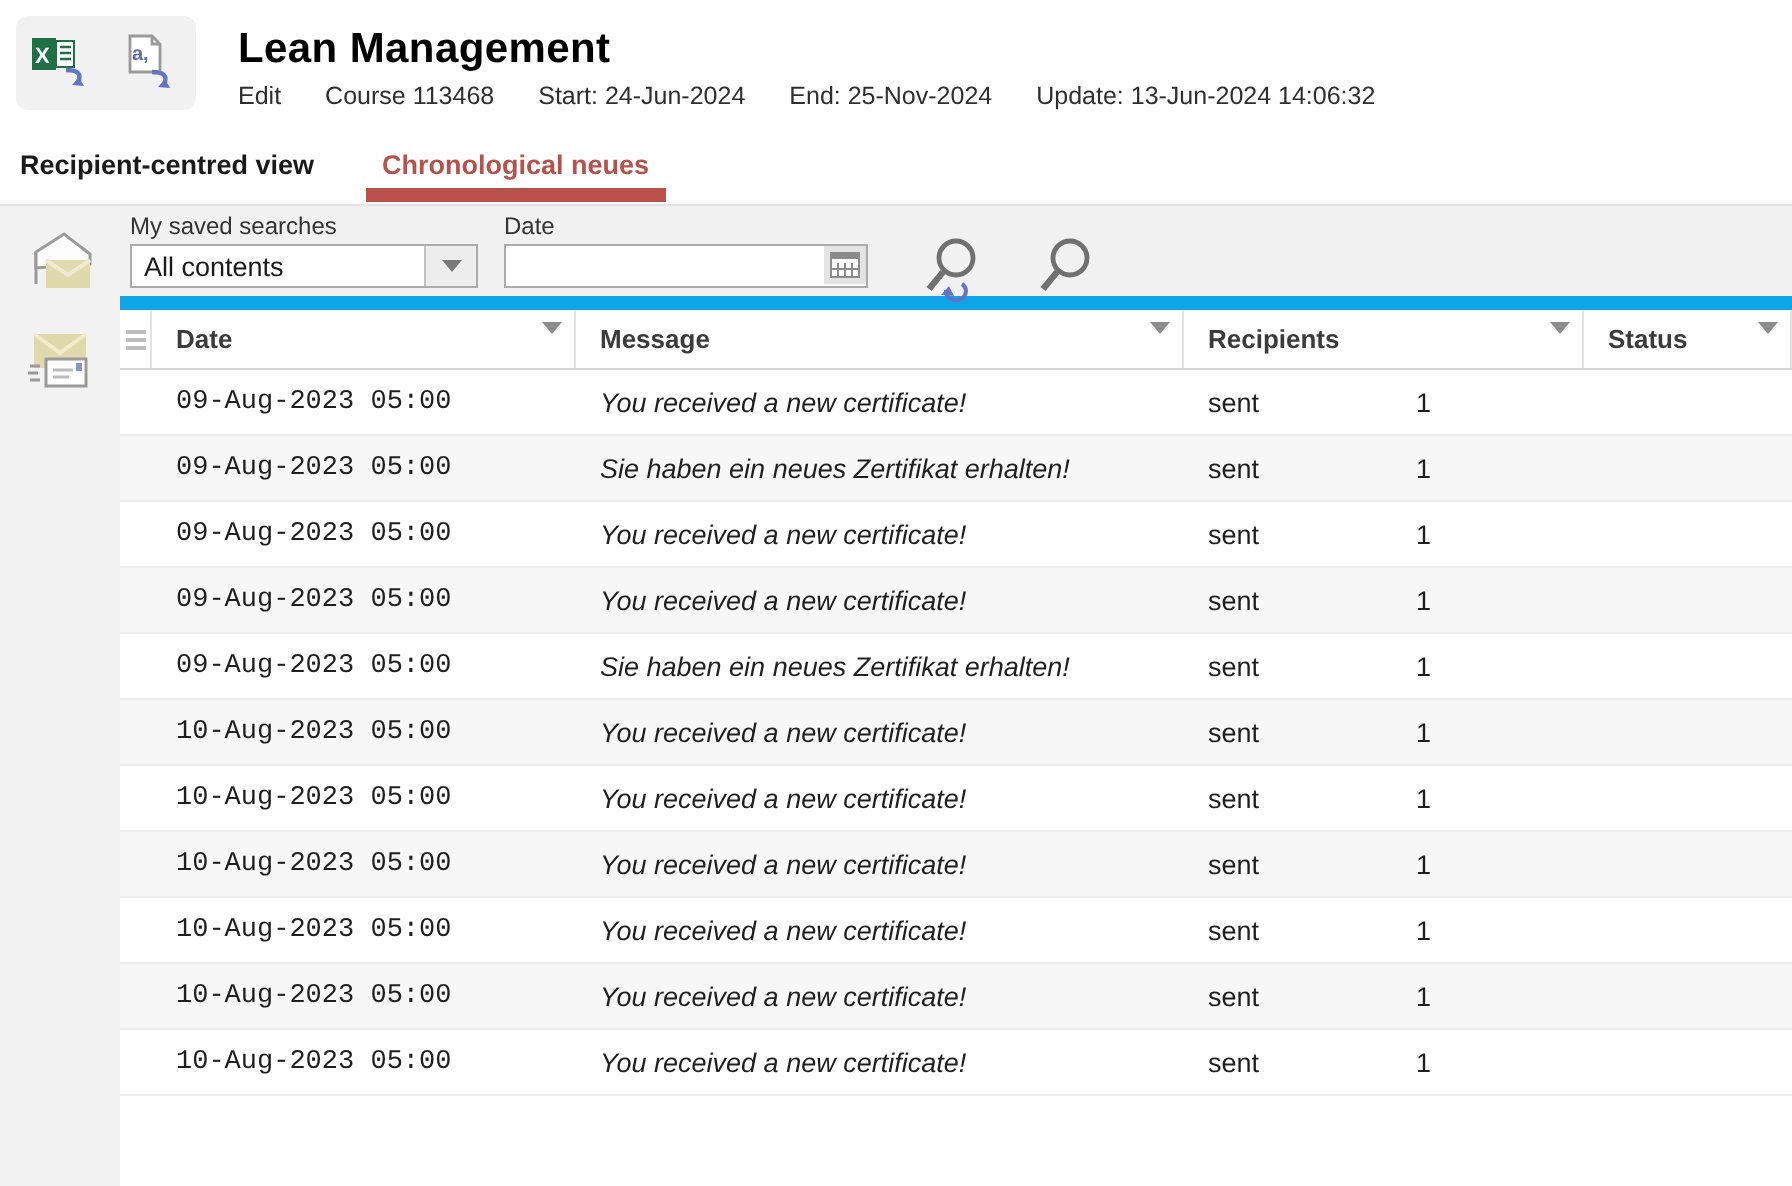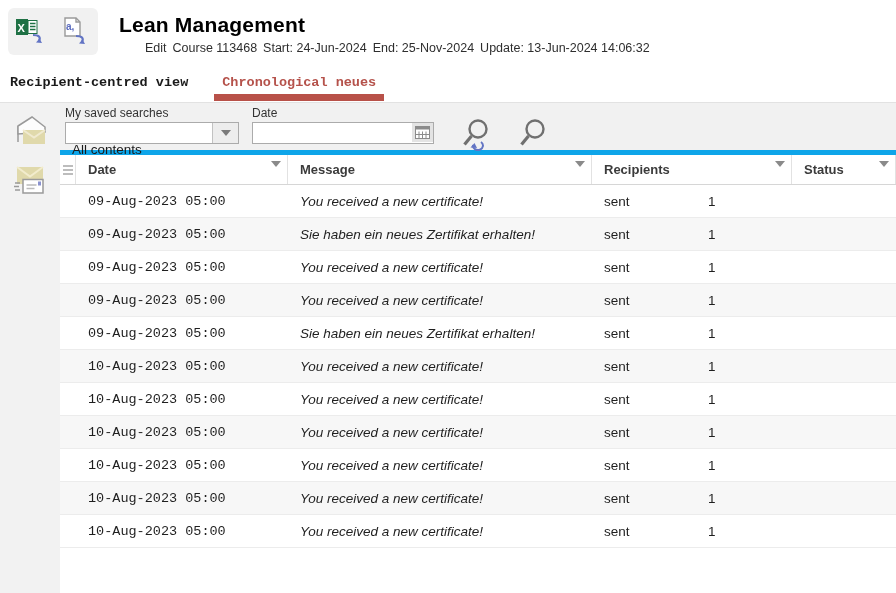--- a/index.html
+++ b/index.html
@@ -16,24 +16,24 @@
   .top-header { height: 62px; background: #fff; display: flex; align-items: flex-start; }
   .export-group {
     margin: 8px 0 0 8px; width: 90px; height: 47px;
     background: #f1f1f1; border-radius: 6px;
     display: flex; align-items: center; justify-content: center; gap: 8px;
     flex-shrink: 0;
   }
   .icon-btn { width: 36px; height: 34px; display: flex; align-items: center; justify-content: center; cursor: pointer; background: transparent; border: none; }
   .title-block { margin-left: 21px; padding-top: 13px; }
   .page-title { font-size: 21px; font-weight: bold; color: #000000; letter-spacing: 0.2px; }
-  .meta-row { margin-top: 4px; font-size: 12.5px; color: #2e2e2e; display: flex; gap: 6px; white-space: nowrap; margin-left: 26px; }
-
-  
-  .tab-bar { height: 41px; display: flex; border-bottom: 1px solid #e2e2e2; background: #fff; font-family: Liberation Mono, monospace; }
+  .meta-row { margin-top: 4px; font-size: 12.5px; color: #2e2e2e; display: flex; gap: 22px; white-space: nowrap; }
+
+  
+  .tab-bar { height: 41px; display: flex; border-bottom: 1px solid #e2e2e2; background: #fff; }
   .tab {
     position: relative; padding: 0 10px; display: flex; align-items: center;
     font-size: 13.5px; font-weight: bold; color: #1a1a1a; cursor: pointer;
     white-space: nowrap;
   }
   .tab + .tab { margin-left: 14px; }
   .tab.active { color: var(--accent); }
   .tab.active::after {
     content: ""; position: absolute; left: 2px; right: 2px; bottom: 1px;
     height: 7px; background: #b85149;
@@ -45,30 +45,30 @@
     width: 60px; background: #f2f2f2; flex-shrink: 0;
     display: flex; flex-direction: column; align-items: center;
     padding-top: 9px; gap: 7px;
   }
   .side-btn { width: 44px; height: 42px; display: flex; align-items: center; justify-content: center; cursor: pointer; background: transparent; border: none; }
 
   .main { flex: 1; display: flex; flex-direction: column; background: #fff; min-width: 0; }
 
   
   .filter-bar {
-    height: 52px; background: var(--panel); border-bottom: 5px solid #0ea5e9;
+    height: 52px; background: var(--panel); border-bottom: 7px solid #0ea5e9;
     display: flex; align-items: flex-start; padding-left: 5px;
   }
   .field { margin-top: 3px; }
   .field-label { font-size: 12px; color: #333; display: block; margin-bottom: 2px; }
   .select-box {
     width: 174px; height: 22px; background: #fff;
     border: 1px solid #ababab; display: flex; align-items: stretch; cursor: pointer;
   }
-  .select-value { flex: 1; font-size: 13.5px; color: #1a1a1a; padding: 18px 6px; line-height: 17px; overflow: hidden; white-space: nowrap; }
+  .select-value { flex: 1; font-size: 13.5px; color: #1a1a1a; padding: 2px 6px; line-height: 17px; overflow: hidden; white-space: nowrap; }
   .select-arrow-btn {
     width: 26px; background: #ededed; border-left: 1px solid #c2c2c2;
     display: flex; align-items: center; justify-content: center;
   }
   .tri-down { width: 0; height: 0; border-left: 5px solid transparent; border-right: 5px solid transparent; border-top: 6px solid #7a7a7a; }
   .date-wrap { margin-left: 13px; }
   .date-input-wrap { position: relative; width: 182px; height: 22px; }
   .date-input {
     width: 100%; height: 100%; border: 1px solid #ababab; background: #fff;
     font-family: "Liberation Sans", sans-serif; font-size: 13px; padding: 2px 26px 2px 6px;

